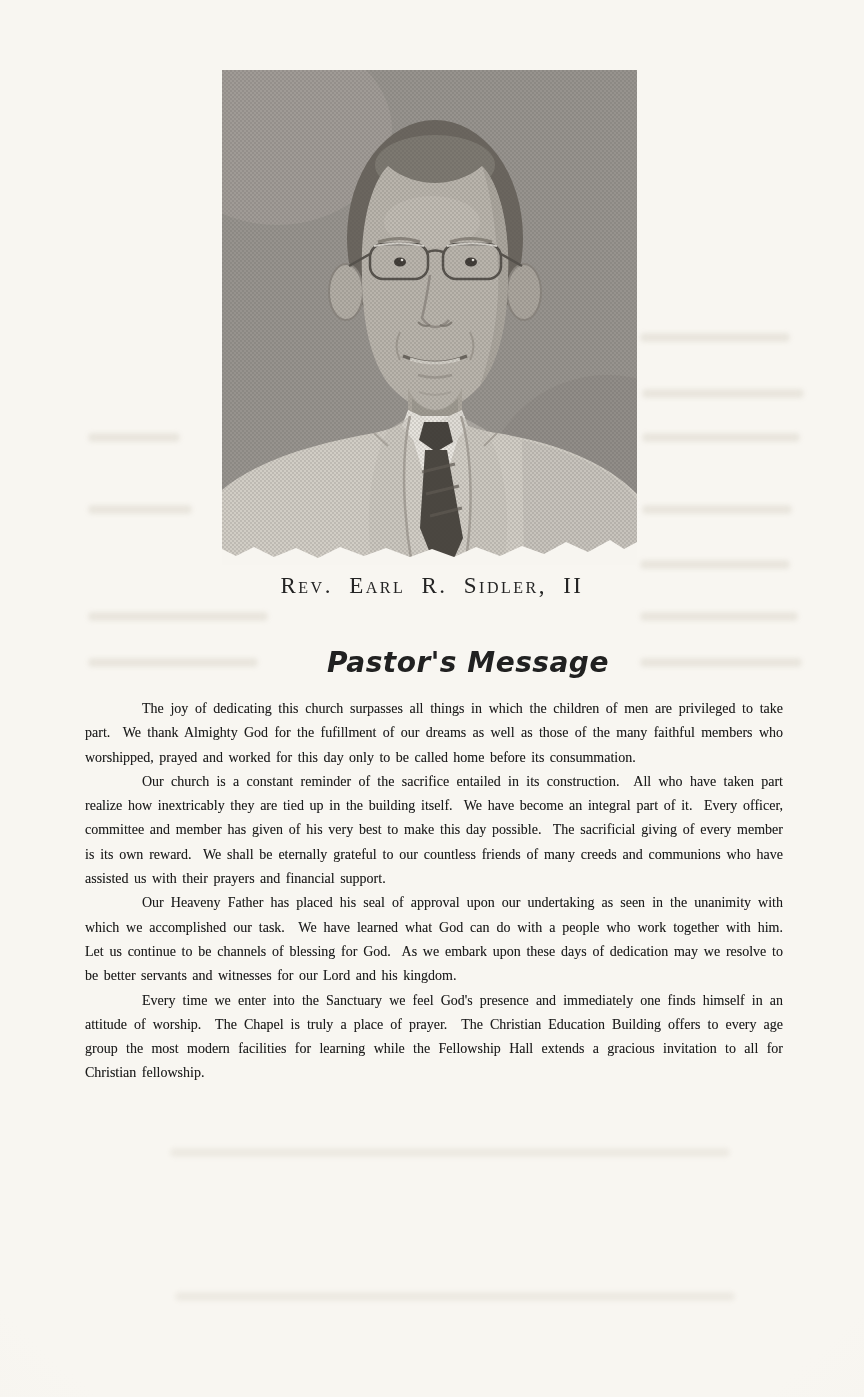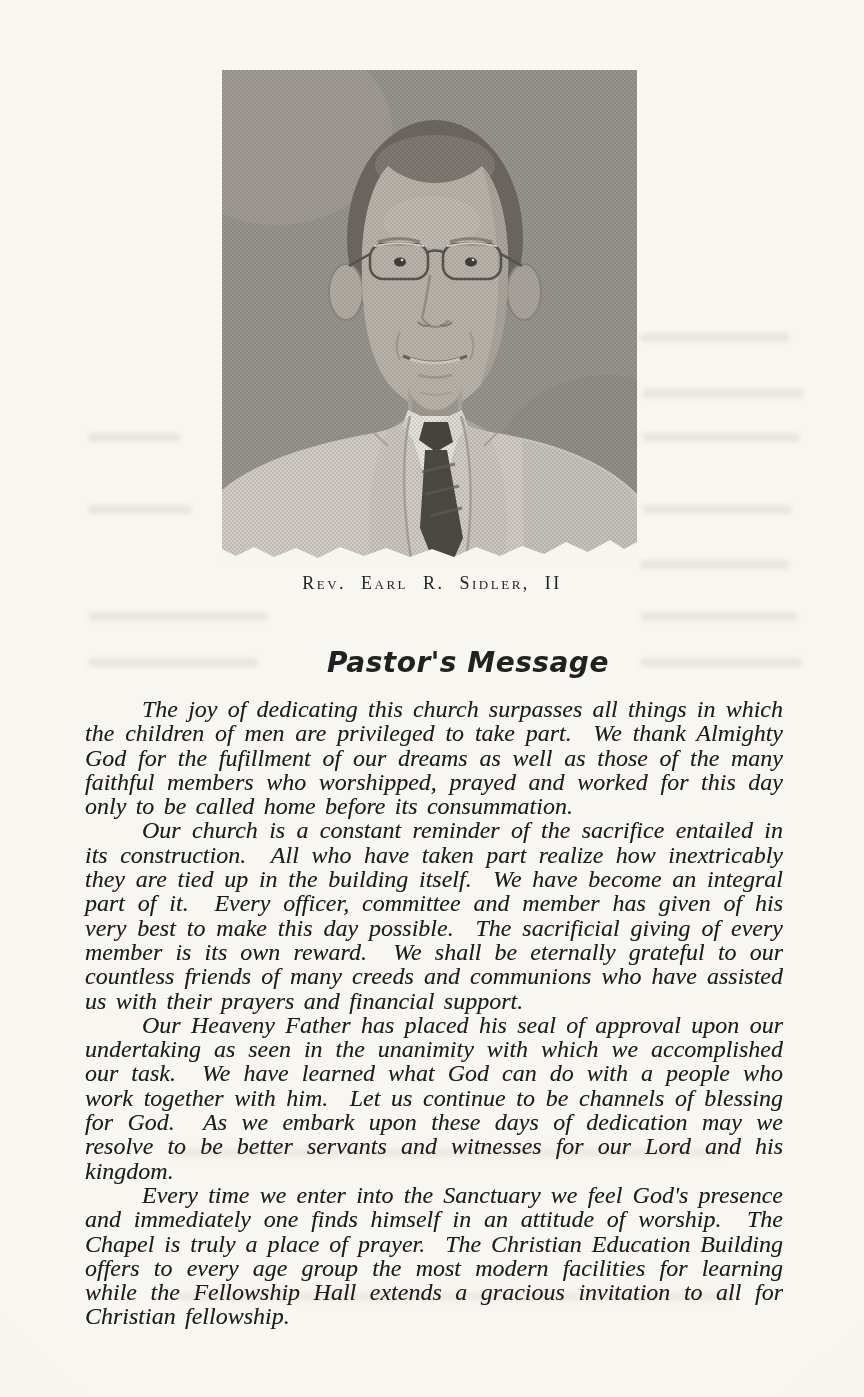--- a/index.html
+++ b/index.html
@@ -10,32 +10,32 @@
   }
   
   .ghost {
     position:absolute; height:9px; border-radius:5px;
     background:#b4ab97; opacity:.22; filter:blur(2.5px);
   }
   .photo { position:absolute; left:222px; top:70px; width:415px; height:495px; margin:0; }
   .photo svg { display:block; width:100%; height:100%; }
   .caption {
     position:absolute; left:0; top:573px; width:864px; text-align:center;
-    font-variant:small-caps; font-size:18px; letter-spacing:2.5px; word-spacing:8px;
+    font-variant:small-caps; font-size:23px; letter-spacing:2.5px; word-spacing:8px;
     color:#242424;
   }
   .heading {
     position:absolute; left:0; top:646px; width:864px; margin:0; text-align:center;
     font-family:"DejaVu Sans", sans-serif; font-style:italic; font-weight:bold;
     font-size:28px; color:#212121; letter-spacing:0.5px;padding-left:36px;
   }
   .body-text {
     position:absolute; left:85px; top:697px; width:698px;
-    font-size:24px; line-height:24.3px; text-align:justify; word-spacing:0.14em;
-    color:#1c1c1c; text-shadow:0 0 0.4px rgba(20,20,20,.35);font-style:italic;
+    font-size:14px; line-height:24.3px; text-align:justify; word-spacing:0.14em;
+    color:#1c1c1c; text-shadow:0 0 0.4px rgba(20,20,20,.35);
   }
   .body-text p { margin:0; text-indent:57px; white-space:pre-wrap; }
 </style>
 </head>
 <body>
 
 <div class="page">
 
   <div class="ghost" style="left:640px;top:333px;width:150px"></div>
   <div class="ghost" style="left:642px;top:389px;width:162px"></div>

